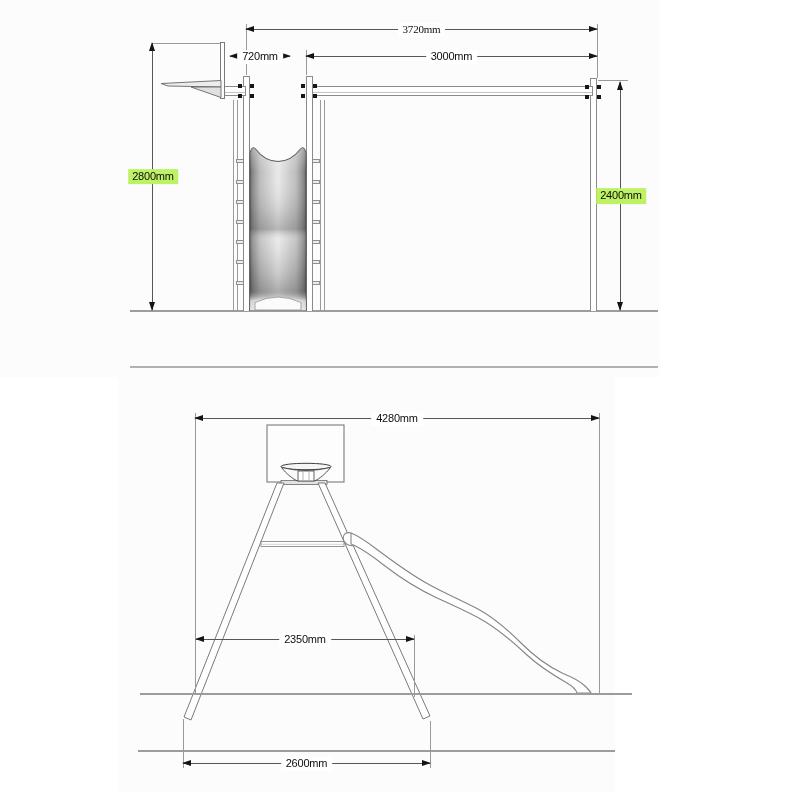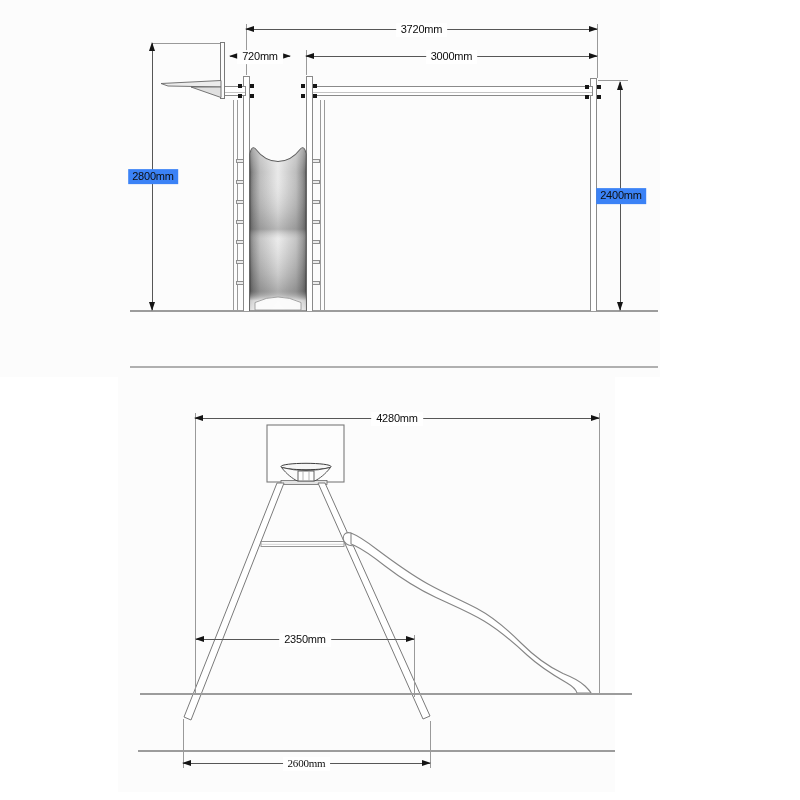--- a/index.html
+++ b/index.html
@@ -5,21 +5,21 @@
   html,body{margin:0;padding:0;background:#fff;}
   #canvas{position:relative;width:800px;height:800px;background:#ffffff;overflow:hidden;
           font-family:"Liberation Sans",sans-serif;}
   .panel{position:absolute;background:#fcfcfc;}
   
   .abs{position:absolute;}
   .dimh{position:absolute;height:0;border-top:1px solid #565656;}
   .dimv{position:absolute;width:0;border-left:1px solid #565656;}
   .lb{position:absolute;left:50%;top:0;transform:translate(-50%,-50%);background:#fff;
       padding:0 5px;font-size:11px;line-height:1.25;color:#0d0d0d;white-space:nowrap;letter-spacing:-0.2px;}
-  .lbv{position:absolute;left:0;top:50%;transform:translate(-50%,-50%);background:#3b82f6;
+  .lbv{position:absolute;left:0;top:50%;transform:translate(-50%,-50%);background:#bef264;
       padding:1px 4px;font-size:11px;line-height:1.25;color:#0d0d0d;white-space:nowrap;letter-spacing:-0.2px;}
   .ah{position:absolute;width:0;height:0;border-style:solid;border-color:transparent;}
   .ah-l{left:-1px;top:-4px;border-width:3.5px 9px 3.5px 0;border-right-color:#141414;}
   .ah-r{right:-1px;top:-4px;border-width:3.5px 0 3.5px 9px;border-left-color:#141414;}
   .ah-u{top:-1px;left:-4px;border-width:0 3.5px 9px 3.5px;border-bottom-color:#141414;}
   .ah-d{bottom:-1px;left:-4px;border-width:9px 3.5px 0 3.5px;border-top-color:#141414;}
   .ext{position:absolute;background:#9a9a9a;}
   .extv{width:1px;}
   .exth{height:1px;}
   .gline{position:absolute;height:2px;background:#9c9c9c;}
@@ -115,21 +115,21 @@
   <div class="bolt" style="left:585px;top:95px;"></div>
   <div class="bolt" style="left:597px;top:85px;"></div>
   <div class="bolt" style="left:597px;top:95px;"></div>
 
   <div class="ext extv" style="left:246px;top:24px;height:51px;"></div>
   <div class="ext extv" style="left:306px;top:50px;height:25px;"></div>
   <div class="ext extv" style="left:597px;top:24px;height:54px;"></div>
   <div class="ext exth" style="left:152px;top:43px;width:68px;"></div>
   <div class="ext exth" style="left:598px;top:80px;width:30px;"></div>
 
-  <div class="dimh" style="left:246px;top:29px;width:351px;">
+  <div class="dimh" style="left:246px;top:29px;width:351px;font-family:Liberation Serif, serif;">
     <span class="ah ah-l"></span>
     <span class="ah ah-r"></span>
     <span class="lb">3720mm</span>
   </div>
   <div class="dimh" style="left:230px;top:56px;width:60px;">
     <span class="ah ah-l"></span>
     <span class="ah ah-r"></span>
     <span class="lb">720mm</span>
   </div>
   <div class="dimh" style="left:306px;top:56px;width:291px;">
@@ -191,19 +191,19 @@
   <div class="dimh" style="left:195px;top:418px;width:404px;">
     <span class="ah ah-l"></span>
     <span class="ah ah-r"></span>
     <span class="lb">4280mm</span>
   </div>
   <div class="dimh" style="left:196px;top:639px;width:218px;">
     <span class="ah ah-l"></span>
     <span class="ah ah-r"></span>
     <span class="lb">2350mm</span>
   </div>
-  <div class="dimh" style="left:183px;top:763px;width:247px;font-family:Liberation Serif, serif;">
+  <div class="dimh" style="left:183px;top:763px;width:247px;">
     <span class="ah ah-l"></span>
     <span class="ah ah-r"></span>
     <span class="lb">2600mm</span>
   </div>
 
 </div>
 
 </body></html>

